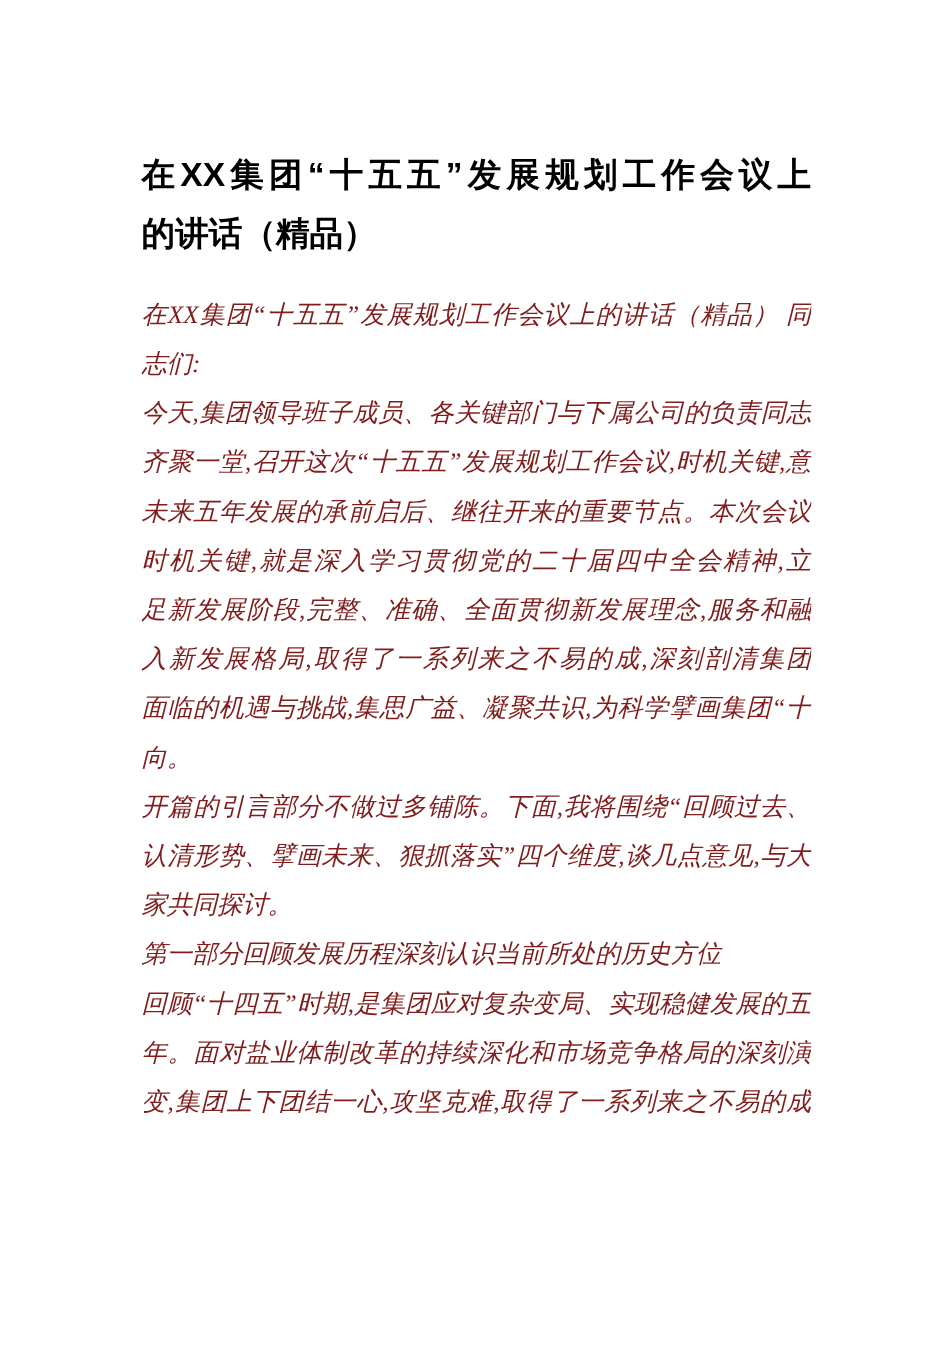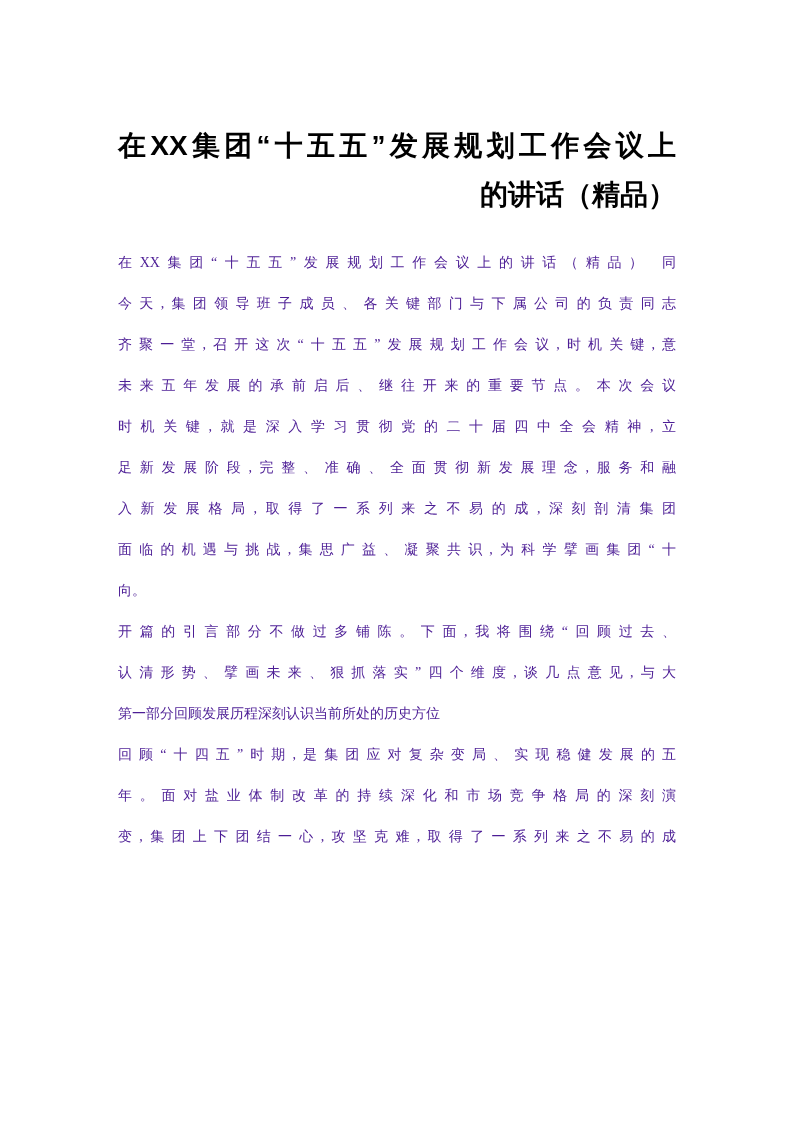--- a/index.html
+++ b/index.html
@@ -26,36 +26,37 @@
     font-size: 28px;
     line-height: 49px;
     color: #000000;
     margin: 0 0 23px 0;
   }
   .title-line-just {
     text-align: justify;
     text-align-last: justify;
   }
   .title-line-center {
-    text-align: right;
+    text-align: left;
   }
   .doc-body {
     width: 558px;
   }
   .para {
     margin: 0;
     padding: 0;
   }
   .line {
-    font-size: 14px;
+    font-size: 21px;
     line-height: 41px;
     height: 41px;
     overflow: hidden;
     white-space: normal;
-    color: #4c1d95;
+    color: #7f1d1d;
+    font-style: italic;
   }
   .line-just {
     text-align: justify;
     text-align-last: justify;
   }
   .line-end {
     text-align: left;
     text-align-last: left;
   }
 </style>
@@ -63,34 +64,36 @@
 <body>
 
 <div class="page">
   <div class="doc-title">
     <div class="title-line-just">在XX集团“十五五”发展规划工作会议上</div>
     <div class="title-line-center">的讲话（精品）</div>
   </div>
   <div class="doc-body">
       <div class="para">
         <div class="line line-just">在XX集团“十五五”发展规划工作会议上的讲话（精品） 同</div>
+        <div class="line line-end">志们:</div>
       </div>
       <div class="para">
         <div class="line line-just">今天,集团领导班子成员、各关键部门与下属公司的负责同志</div>
         <div class="line line-just">齐聚一堂,召开这次“十五五”发展规划工作会议,时机关键,意</div>
         <div class="line line-just">未来五年发展的承前启后、继往开来的重要节点。本次会议</div>
         <div class="line line-just">时机关键,就是深入学习贯彻党的二十届四中全会精神,立</div>
         <div class="line line-just">足新发展阶段,完整、准确、全面贯彻新发展理念,服务和融</div>
         <div class="line line-just">入新发展格局,取得了一系列来之不易的成,深刻剖清集团</div>
         <div class="line line-just">面临的机遇与挑战,集思广益、凝聚共识,为科学擘画集团“十</div>
         <div class="line line-end">向。</div>
       </div>
       <div class="para">
         <div class="line line-just">开篇的引言部分不做过多铺陈。下面,我将围绕“回顾过去、</div>
         <div class="line line-just">认清形势、擘画未来、狠抓落实”四个维度,谈几点意见,与大</div>
+        <div class="line line-end">家共同探讨。</div>
       </div>
       <div class="para">
         <div class="line line-end">第一部分回顾发展历程深刻认识当前所处的历史方位</div>
       </div>
       <div class="para">
         <div class="line line-just">回顾“十四五”时期,是集团应对复杂变局、实现稳健发展的五</div>
         <div class="line line-just">年。面对盐业体制改革的持续深化和市场竞争格局的深刻演</div>
         <div class="line line-just">变,集团上下团结一心,攻坚克难,取得了一系列来之不易的成</div>
       </div>
     </div>

